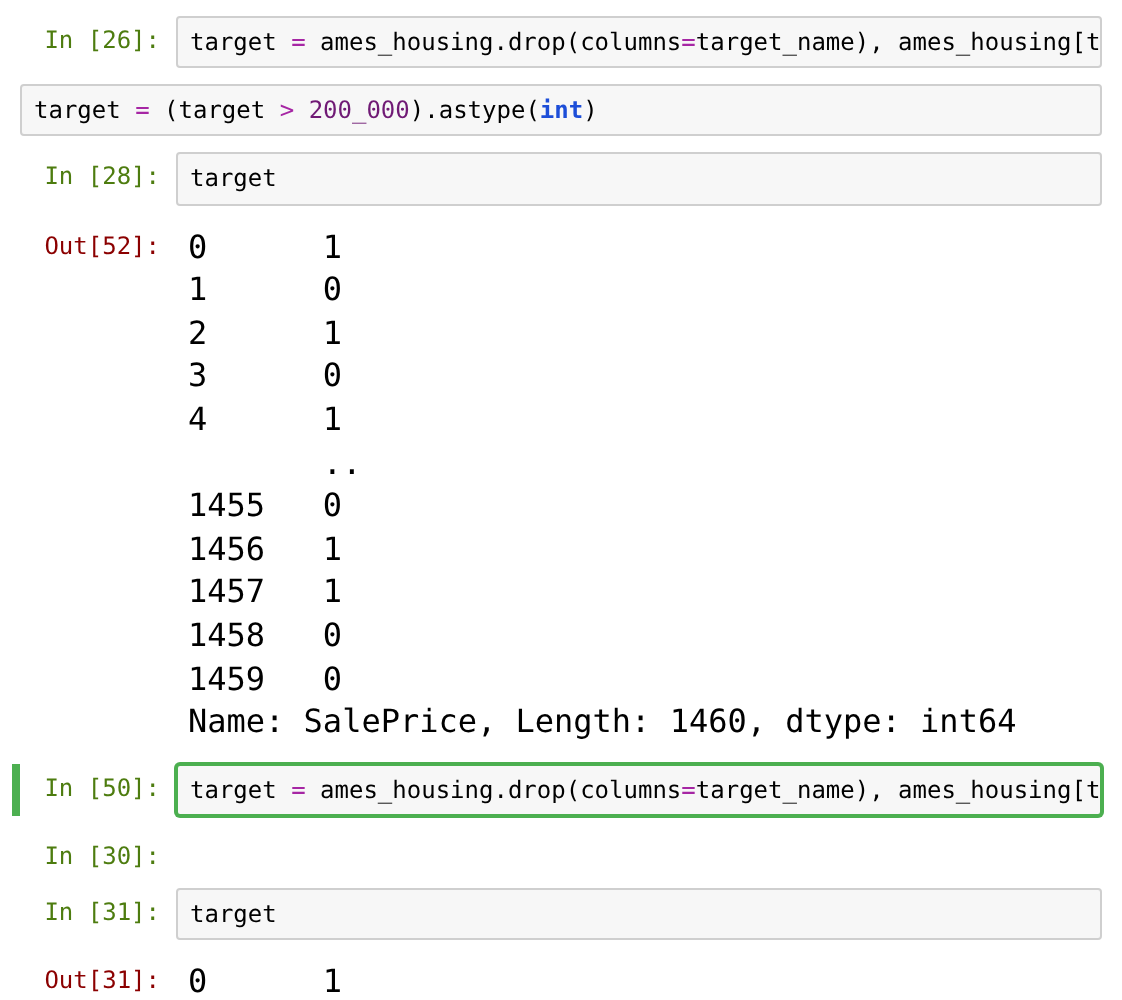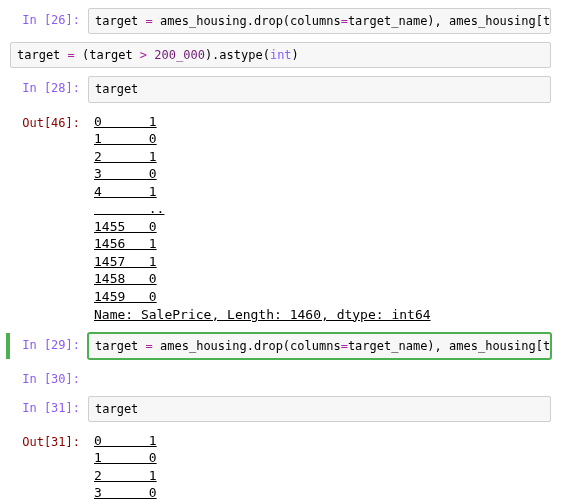--- a/index.html
+++ b/index.html
@@ -18,21 +18,21 @@
     align-items: flex-start;
     margin-bottom: 8px;
   }
   .prompt {
     width: 78px;
     flex: 0 0 78px;
     text-align: right;
     padding: 4px 8px 0 0;
     font-weight: normal;
   }
-  .prompt-in { color: #8b5cf6; }
+  .prompt-in { color: #4d7c0f; }
   .prompt-out { color: #8b0000; }
   .code-area {
     flex: 1;
     background: #f7f7f7;
     border: 1px solid #cfcfcf;
     border-radius: 2px;
     padding: 4px 6px;
     white-space: pre;
     overflow: hidden;
     font-family: inherit;
@@ -45,60 +45,59 @@
   .cell-selected {
     border-left: 4px solid #4caf50;
     margin-left: -4px;
     padding-left: 0px;
   }
   .output-area {
     flex: 1;
     padding: 2px 0 2px 6px;
     white-space: pre;
     font-family: inherit;
-    font-size: 13px;
-    text-decoration: underline;
+    font-size: 16px;
   }
   
   .tok-op   { color: #a626a4; }  
-  .tok-kw   { color: #8b5cf6; font-weight: normal; } 
+  .tok-kw   { color: #1d4ed8; font-weight: bold; } 
   .tok-num  { color: #701a75; }
 </style>
 </head>
 <body>
 
 <div id="notebook">
     <div class="cell">
       <div class="prompt prompt-in">In [26]:</div>
       <div class="code-area">target <span class="tok-op">=</span> ames_housing.drop(columns<span class="tok-op">=</span>target_name), ames_housing[target_name]</div>
     </div>
     <div class="cell">
       <div class="code-area">target <span class="tok-op">=</span> (target <span class="tok-op">&gt;</span> <span class="tok-num">200_000</span>).astype(<span class="tok-kw">int</span>)</div>
     </div>
     <div class="cell">
       <div class="prompt prompt-in">In [28]:</div>
       <div class="code-area">target</div>
     </div>
     <div class="cell">
-      <div class="prompt prompt-out">Out[46]:</div>
+      <div class="prompt prompt-out">Out[52]:</div>
       <div class="output-area">0      1
 1      0
 2      1
 3      0
 4      1
        ..
 1455   0
 1456   1
 1457   1
 1458   0
 1459   0
 Name: SalePrice, Length: 1460, dtype: int64</div>
     </div>
     <div class="cell cell-selected">
-      <div class="prompt prompt-in">In [29]:</div>
+      <div class="prompt prompt-in">In [50]:</div>
       <div class="code-area code-selected">target <span class="tok-op">=</span> ames_housing.drop(columns<span class="tok-op">=</span>target_name), ames_housing[target_name]</div>
     </div>
     <div class="cell">
       <div class="prompt prompt-in">In [30]:</div>
     </div>
     <div class="cell">
       <div class="prompt prompt-in">In [31]:</div>
       <div class="code-area">target</div>
     </div>
     <div class="cell">

